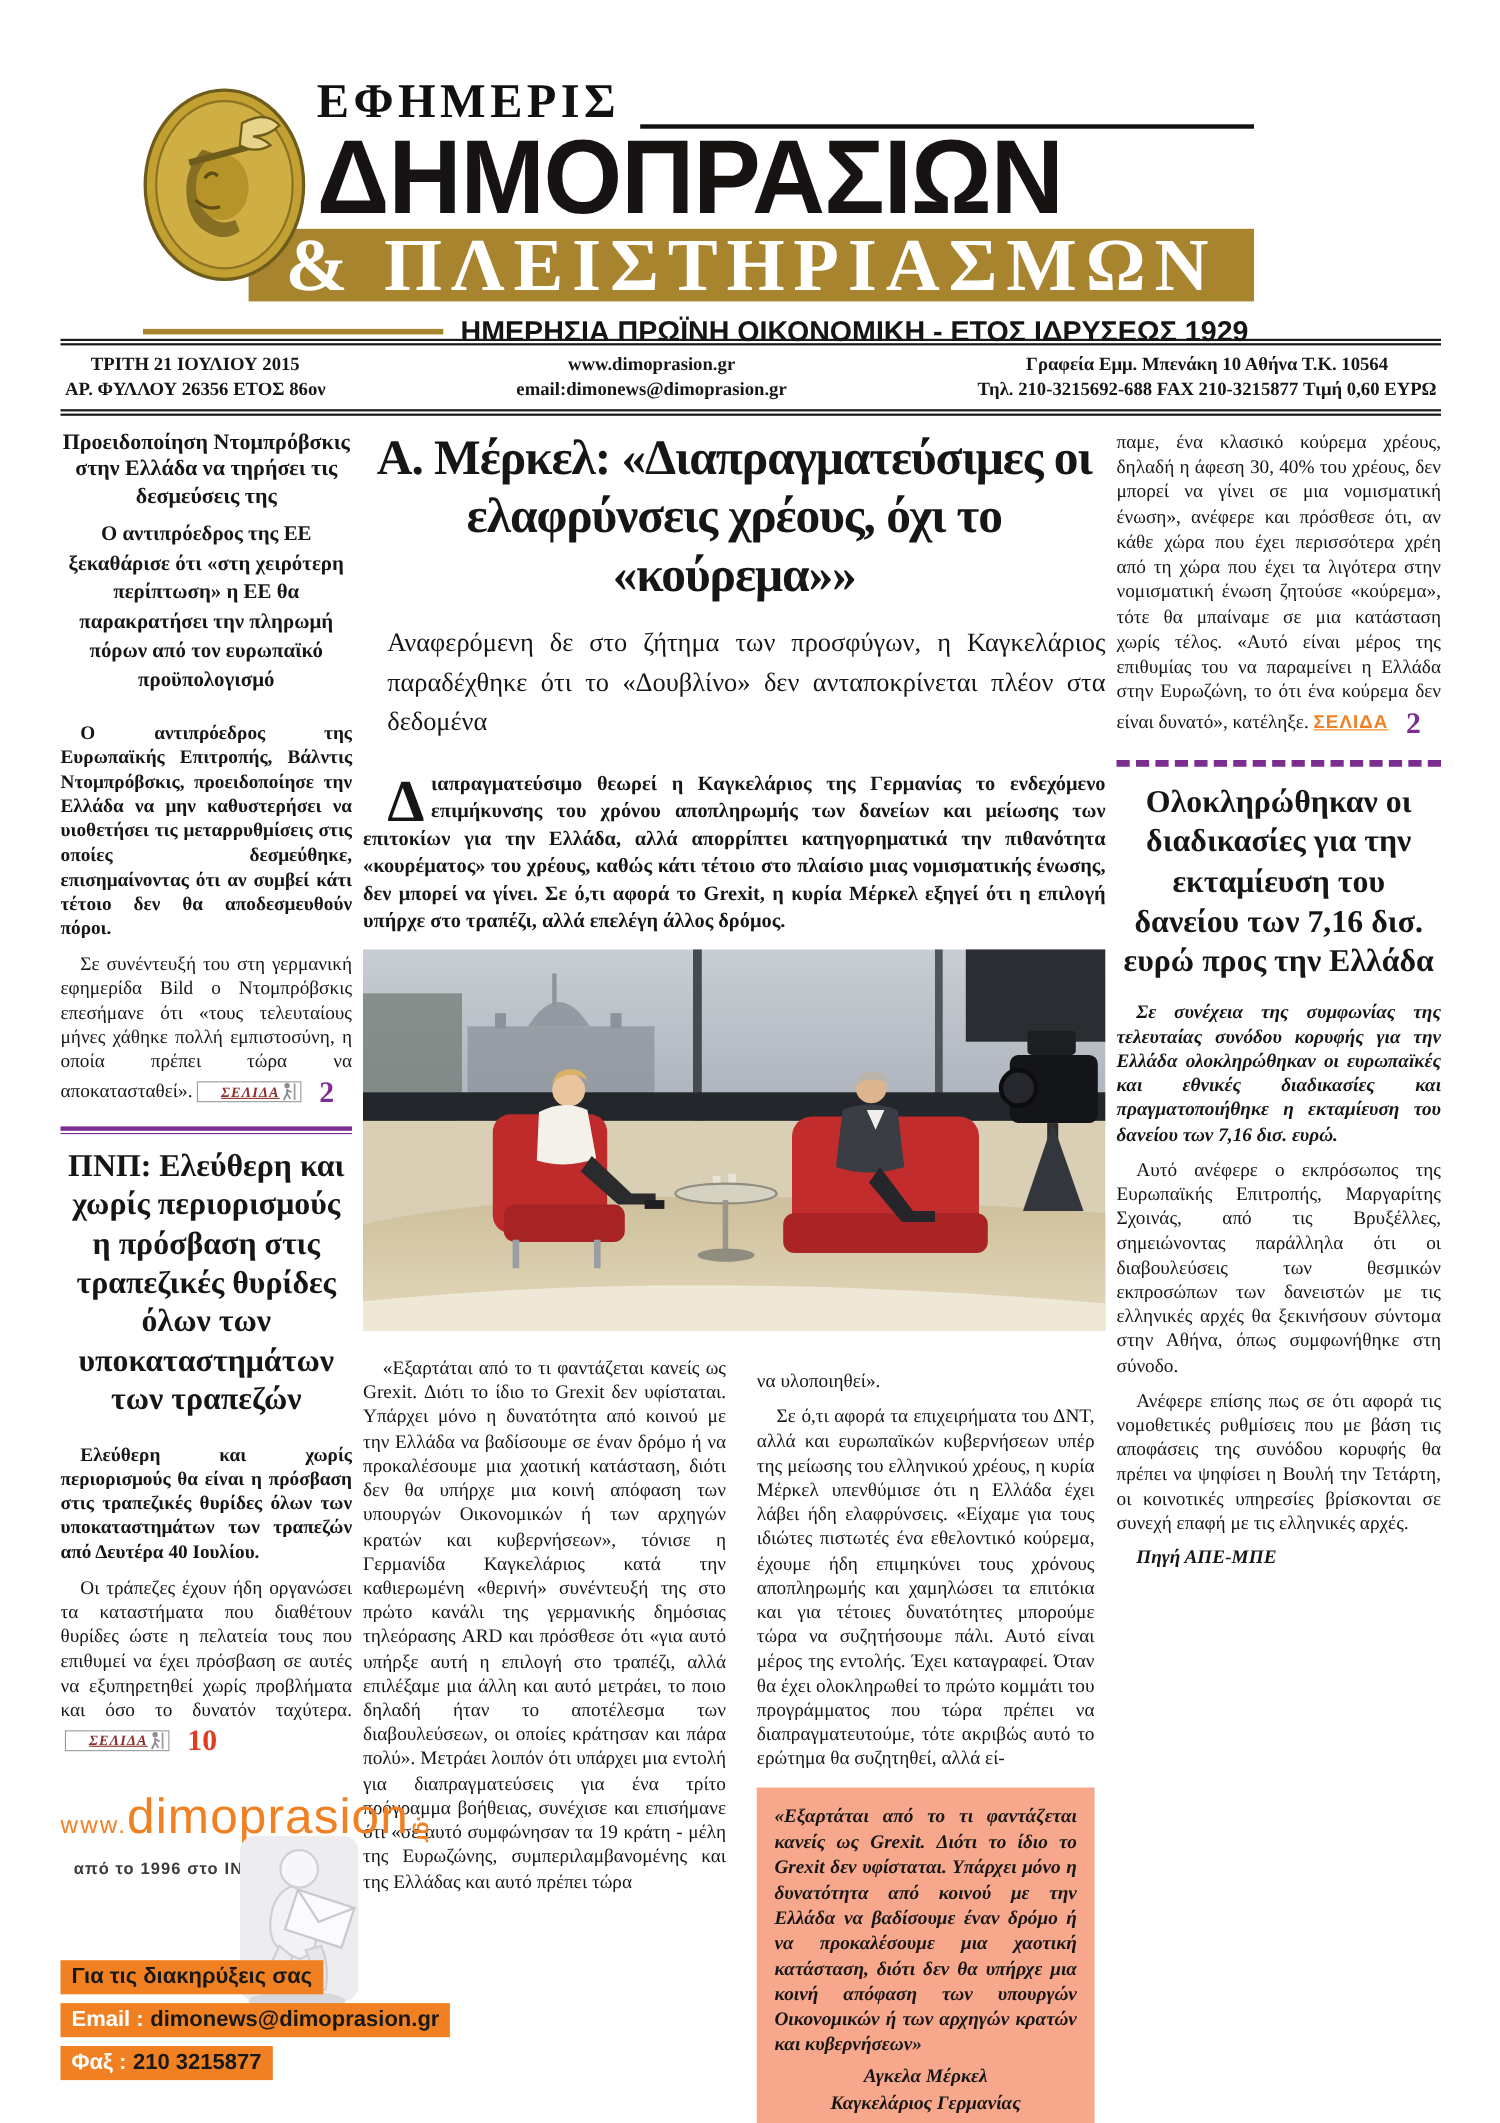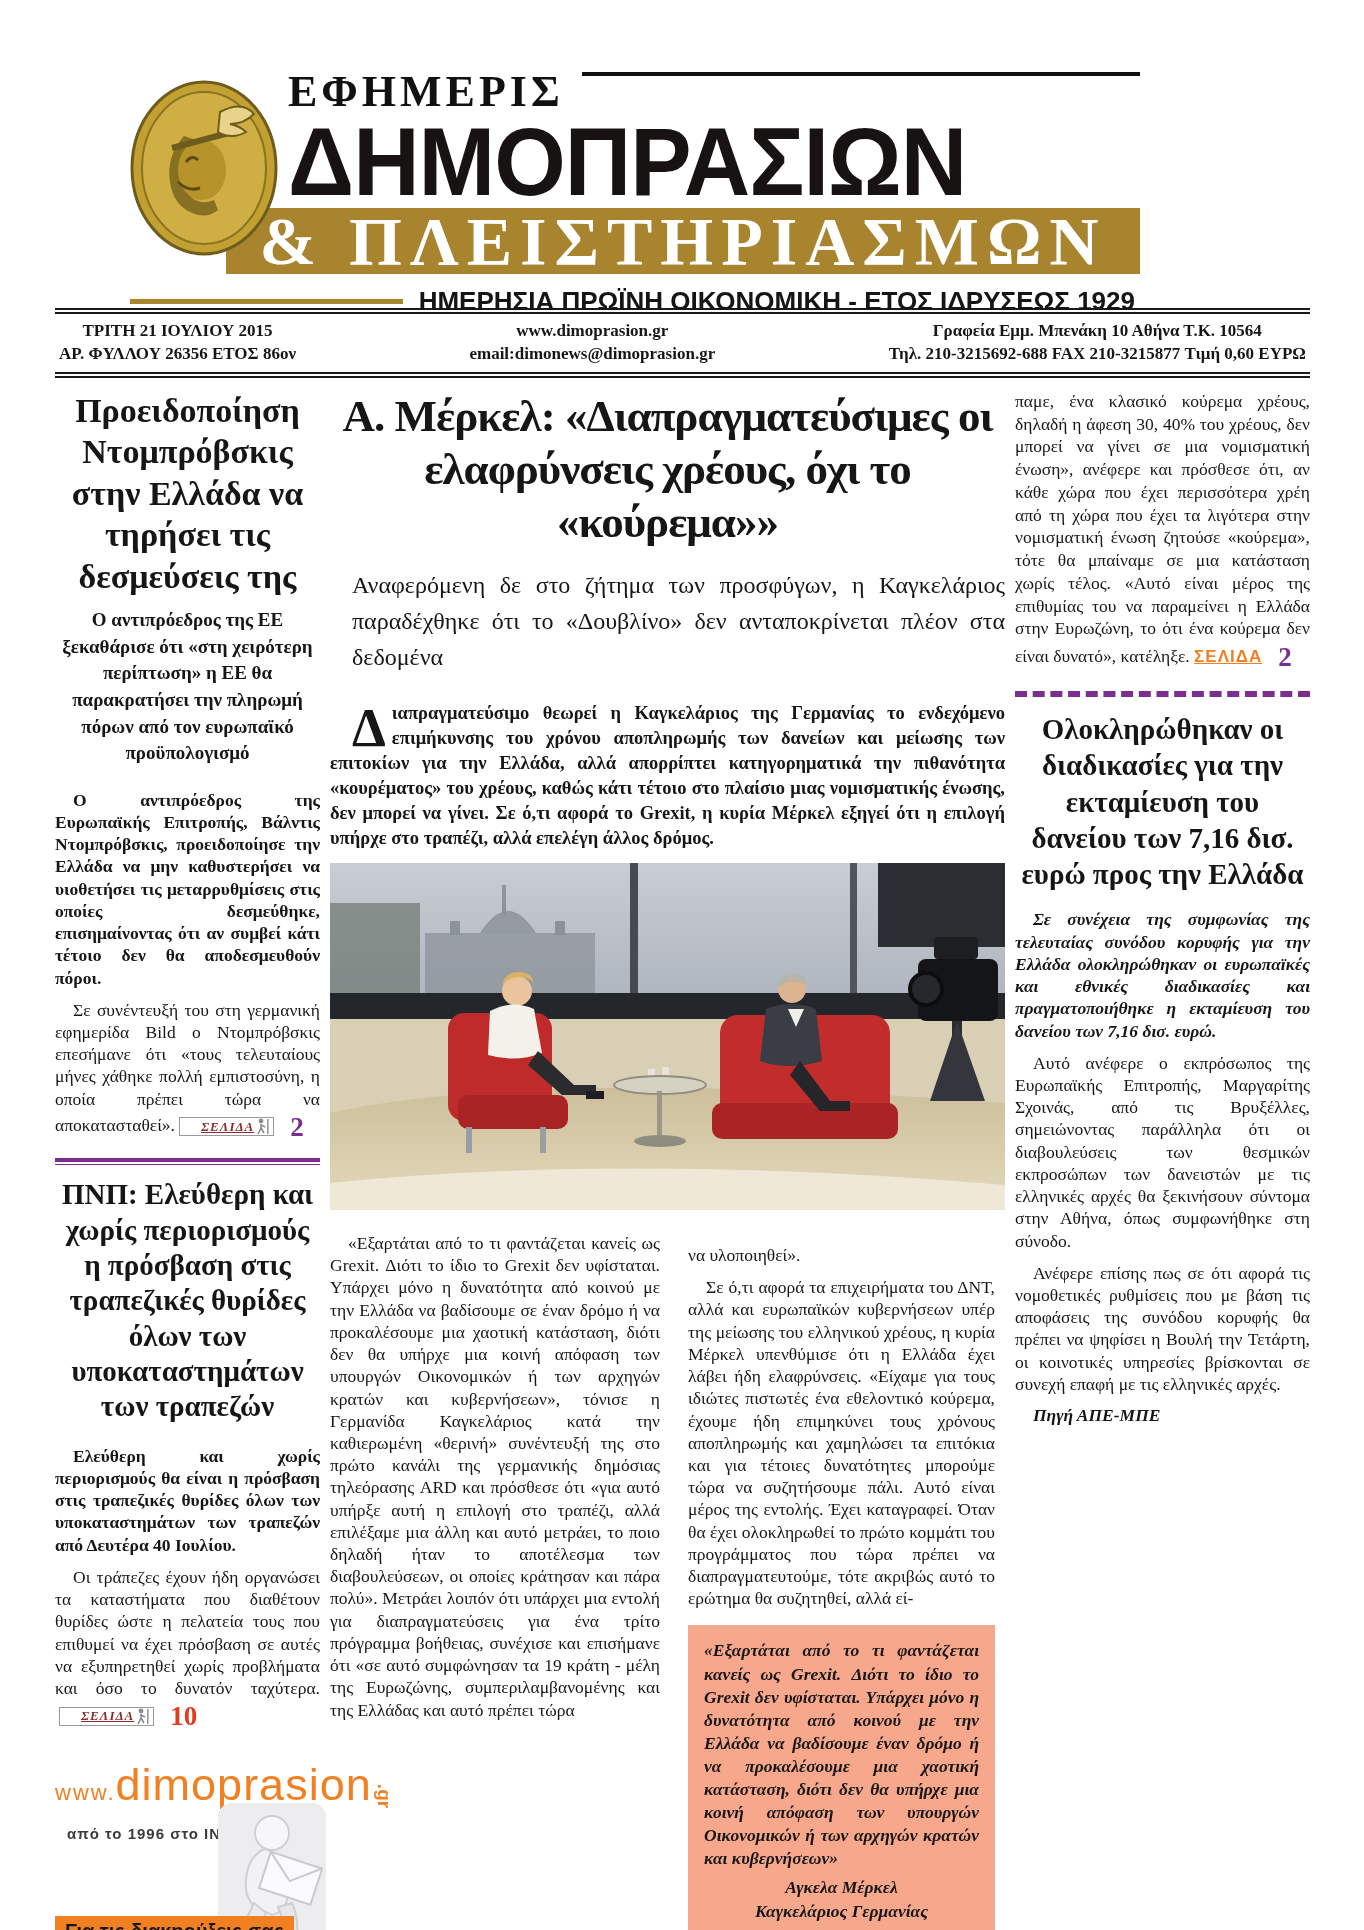--- a/index.html
+++ b/index.html
@@ -6,21 +6,21 @@
   html,body { background:#888; }
   .page {
     position:relative; width:1364px; height:1930px; margin:0 auto;
     background:#fff; overflow:hidden; color:#161616;
     font-family:"Liberation Serif","DejaVu Serif",serif;
   }
   
   .masthead { position:relative; padding-top:66px; height:300px; }
   .coin { position:absolute; left:128px; top:78px; width:152px; height:180px; z-index:3; }
   .mast-right { position:relative; margin-left:288px; width:852px; }
-  .kicker-row { display:flex; align-items:flex-start; gap:18px; }
+  .kicker-row { display:flex; align-items:flex-end; gap:18px; }
   .kicker { font-size:44px; font-weight:bold; letter-spacing:4px; color:#111; }
   .kicker-rule { flex:1; height:4px; background:#111; margin-top:6px; }
   .mast-title {
     font-family:"Liberation Sans","DejaVu Sans",sans-serif;
     font-size:92px; font-weight:900; letter-spacing:-1px; line-height:.95;
     color:#171313; transform:scaleY(1.04); transform-origin:left top; white-space:nowrap;
   }
   .band {
     position:relative; margin-left:-62px; margin-top:4px; height:66px;
     background:#a8842f; display:flex; align-items:center; justify-content:center; z-index:1;
@@ -37,21 +37,21 @@
   }
   
   .infobar {
     margin:8px 54px 0 55px; border-top:6px double #1a1a1a; border-bottom:6px double #1a1a1a;
     padding:6px 4px; display:flex; justify-content:space-between; 
   }
   .infobar .blk { text-align:center; font-weight:bold; font-size:17px; line-height:1.35; }
   
   .content { display:grid; grid-template-columns:265px 675px 295px; column-gap:10px; padding:12px 54px 0 55px; }
   
-  .lc-head { font-size:34px; font-weight:bold; text-align:center; line-height:1.22; }
+  .lc-head { font-size:20px; font-weight:bold; text-align:center; line-height:1.22; }
   .lc-sub  { font-size:19px; font-weight:bold; text-align:center; line-height:1.4; margin-top:10px; }
   .body-p  { font-size:17.5px; line-height:1.27; text-align:justify; text-indent:18px; margin-top:10px; }
   .bold-p  { font-weight:bold; }
   .selida {
     display:inline-flex; align-items:center; gap:2px; border:1px solid #9a9a9a;
     padding:0 3px; margin-left:4px; vertical-align:middle;
   }
   .selida .lbl { font-style:italic; font-weight:bold; font-size:13px; color:#8b2c2c; text-decoration:underline; letter-spacing:1px; }
   .pagenum { font-size:27px; font-weight:bold; color:#7b2e8f; margin-left:16px; vertical-align:middle; }
   .pagenum.red { color:#e23b1e; }

